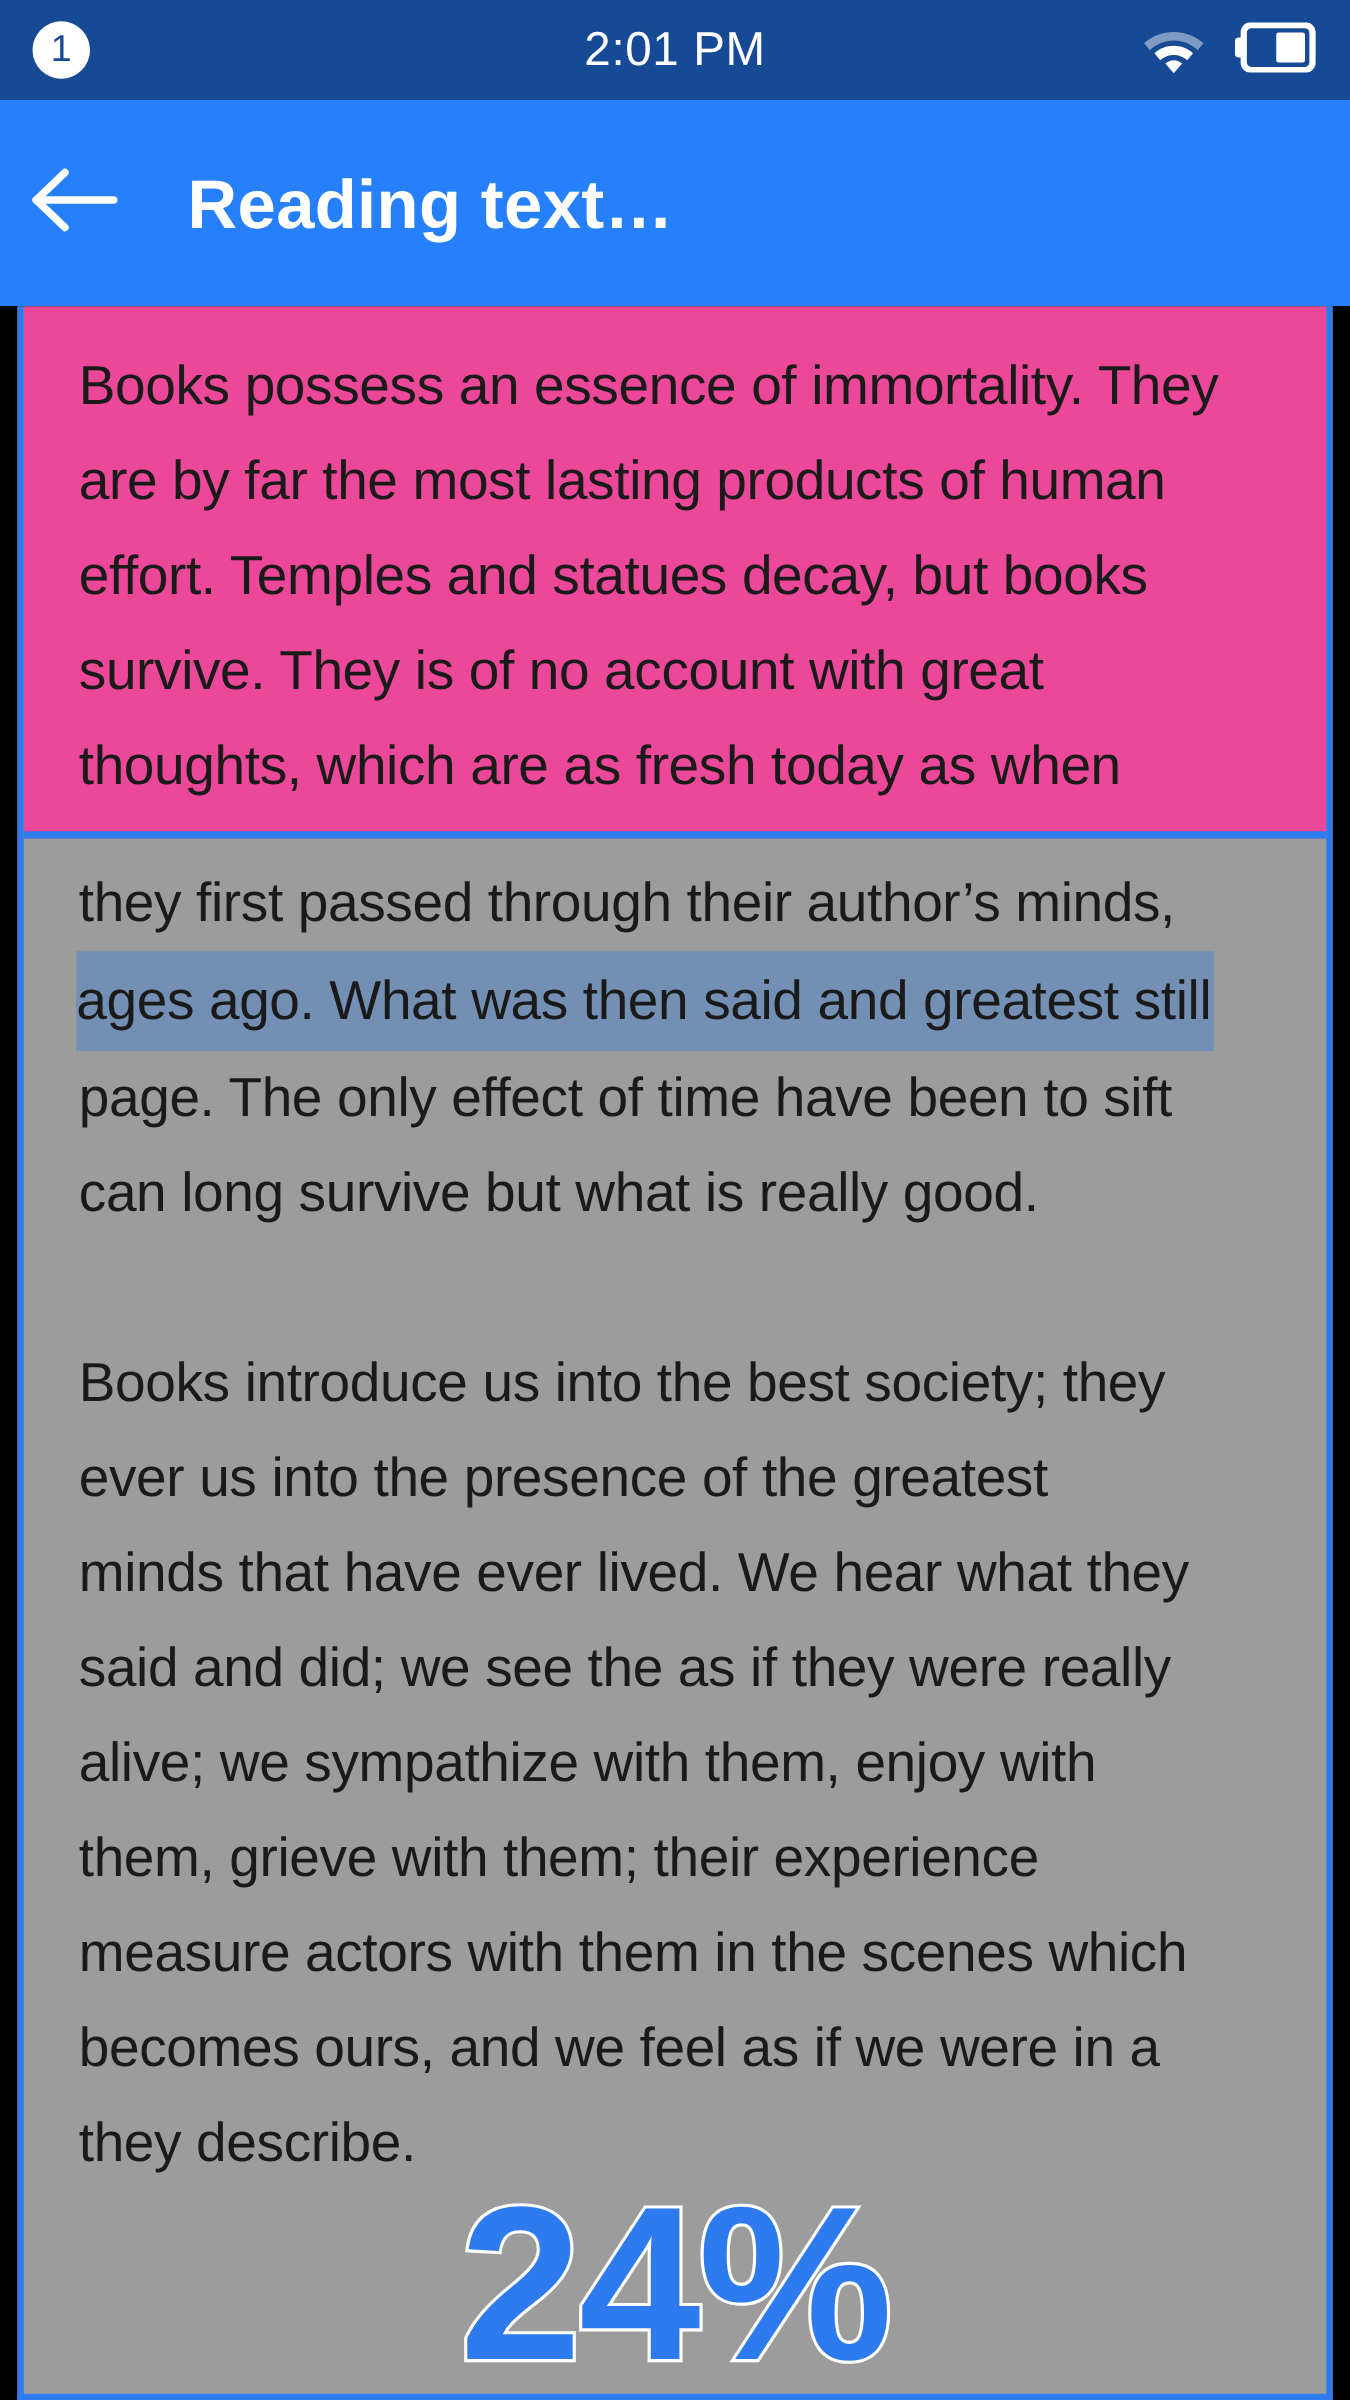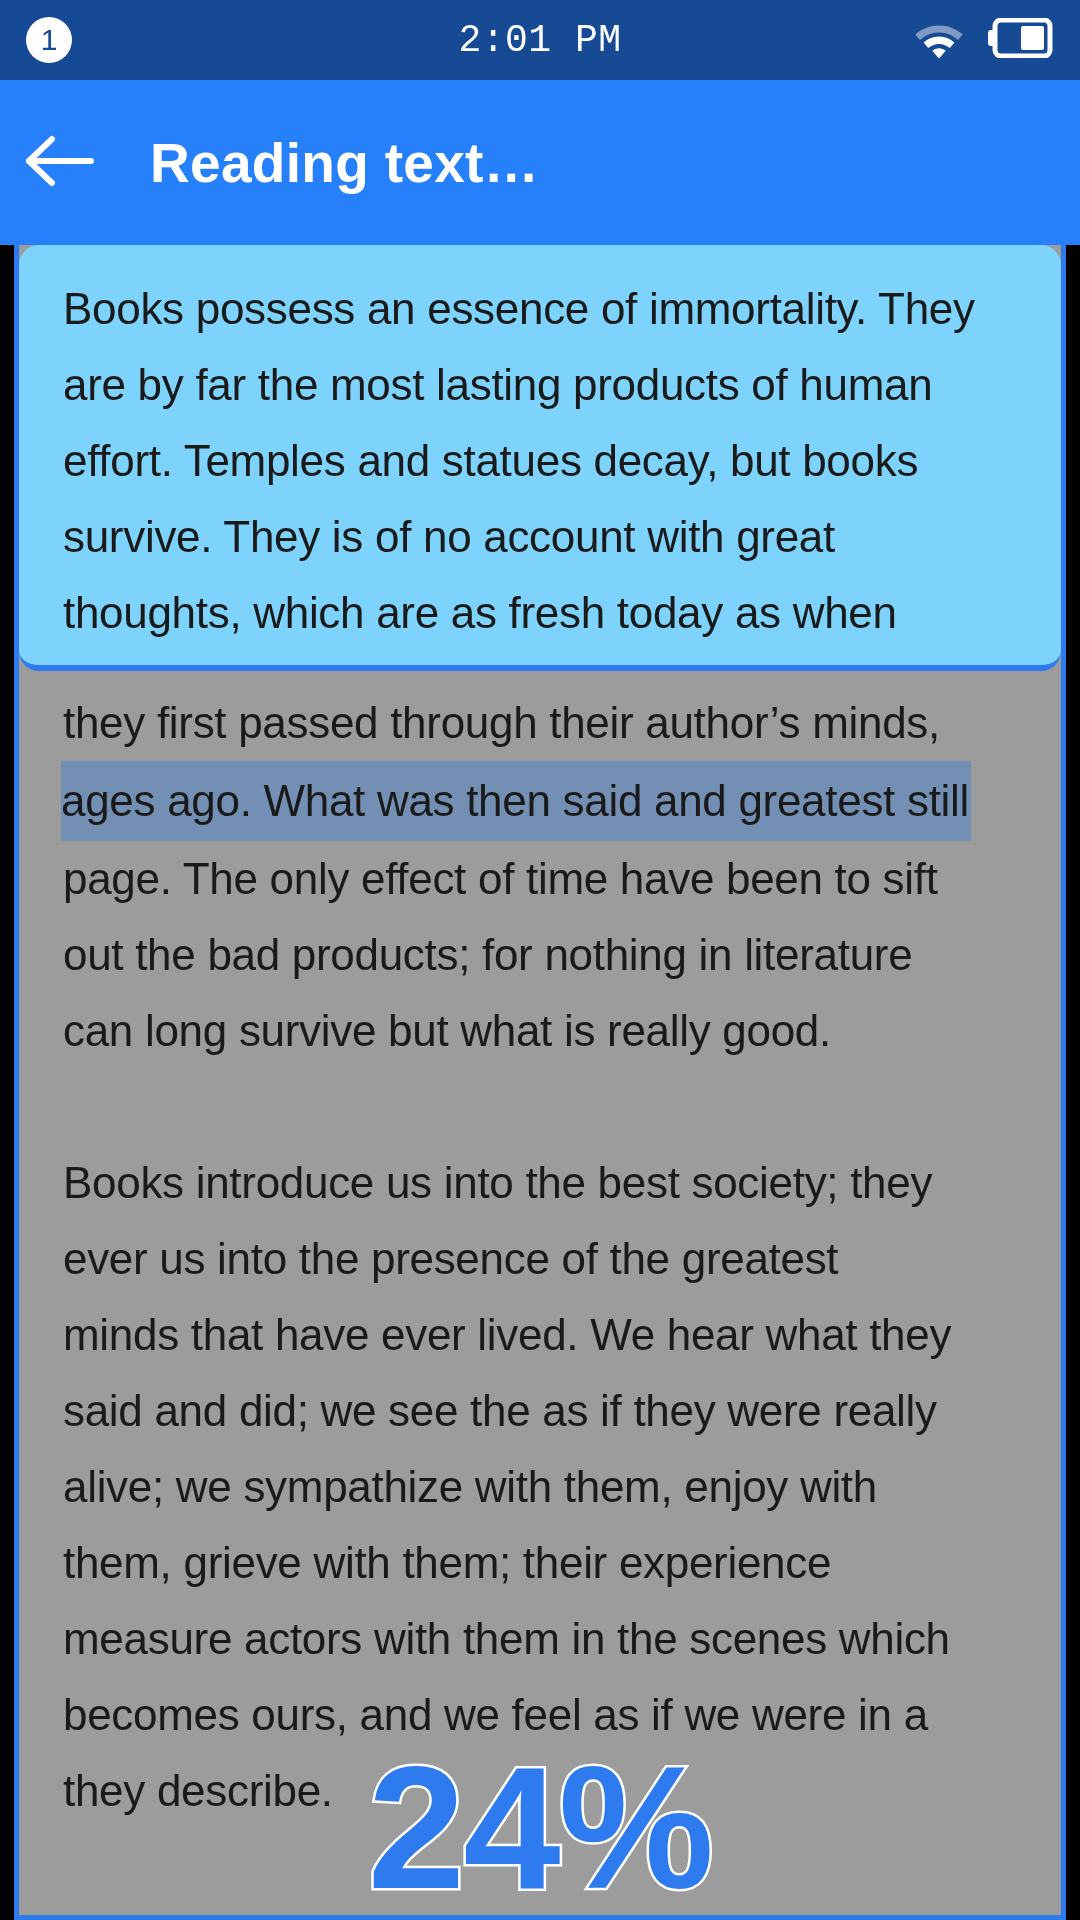--- a/index.html
+++ b/index.html
@@ -62,21 +62,20 @@
     display: flex;
     align-items: center;
     justify-content: center;
     pointer-events: none;
   }
   .status-time {
     color: #FFFFFF;
     font-size: 38px;
     font-weight: 400;
     letter-spacing: 0.5px;
-    font-family: Liberation Mono, monospace;
   }
   .status-right {
     margin-left: auto;
     display: flex;
     align-items: center;
     gap: 22px;
     z-index: 2;
   }
   .wifi-icon { display: block; }
   .battery-icon { display: block; }
@@ -131,25 +130,24 @@
 
   .passage {
     font-size: 44px;
     line-height: 76px;
     color: #1A1A1A;
     letter-spacing: -0.3px;
   }
 
   
   .read-region {
-    background: #7dd3fc;
+    background: #ec4899;
     border-bottom: 6px solid #2E7BF0;
     padding: 26px 44px 14px 44px;
     box-sizing: border-box;
-    border-radius: 20px;
   }
   
   .unread-region {
     background: #9C9C9C;
     padding: 14px 44px 40px 44px;
     box-sizing: border-box;
   }
   .line { white-space: nowrap; }
   .line.highlight {
     background: #7390B4;
@@ -234,21 +232,20 @@
         <div class="line">are by far the most lasting products of human</div>
         <div class="line">effort. Temples and statues decay, but books</div>
         <div class="line">survive. They is of no account with great</div>
         <div class="line">thoughts, which are as fresh today as when</div>
       </div>
 
       <div class="unread-region passage">
         <div class="line">they first passed through their author’s minds,</div>
         <div><span class="line highlight">ages ago. What was then said and greatest still</span></div>
         <div class="line">page. The only effect of time have been to sift</div>
-        <div class="line">out the bad products; for nothing in literature</div>
         <div class="line">can long survive but what is really good.</div>
 
         <div class="para-gap"></div>
 
         <div class="line">Books introduce us into the best society; they</div>
         <div class="line">ever us into the presence of the greatest</div>
         <div class="line">minds that have ever lived. We hear what they</div>
         <div class="line">said and did; we see the as if they were really</div>
         <div class="line">alive; we sympathize with them, enjoy with</div>
         <div class="line">them, grieve with them; their experience</div>

